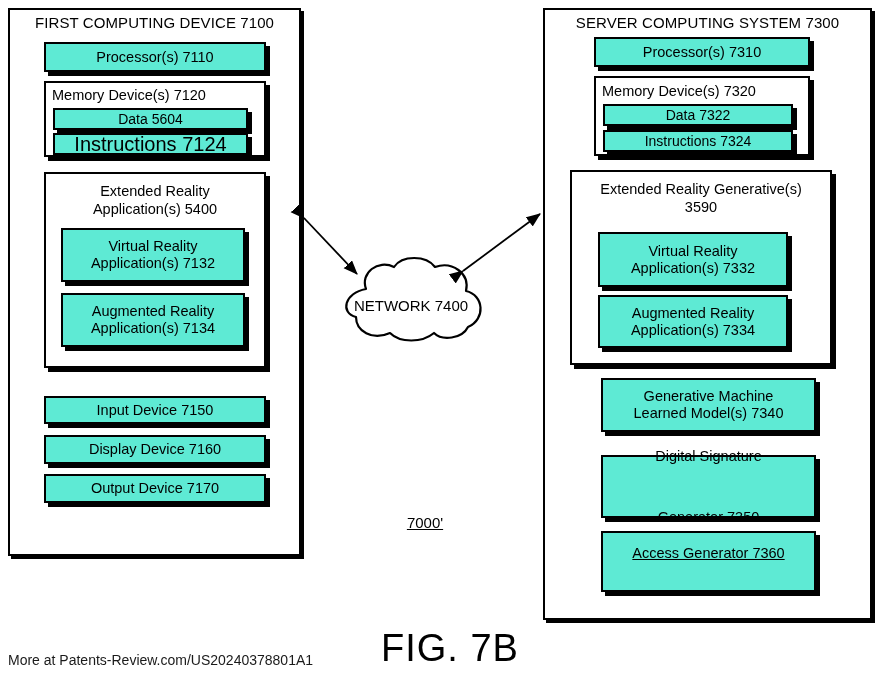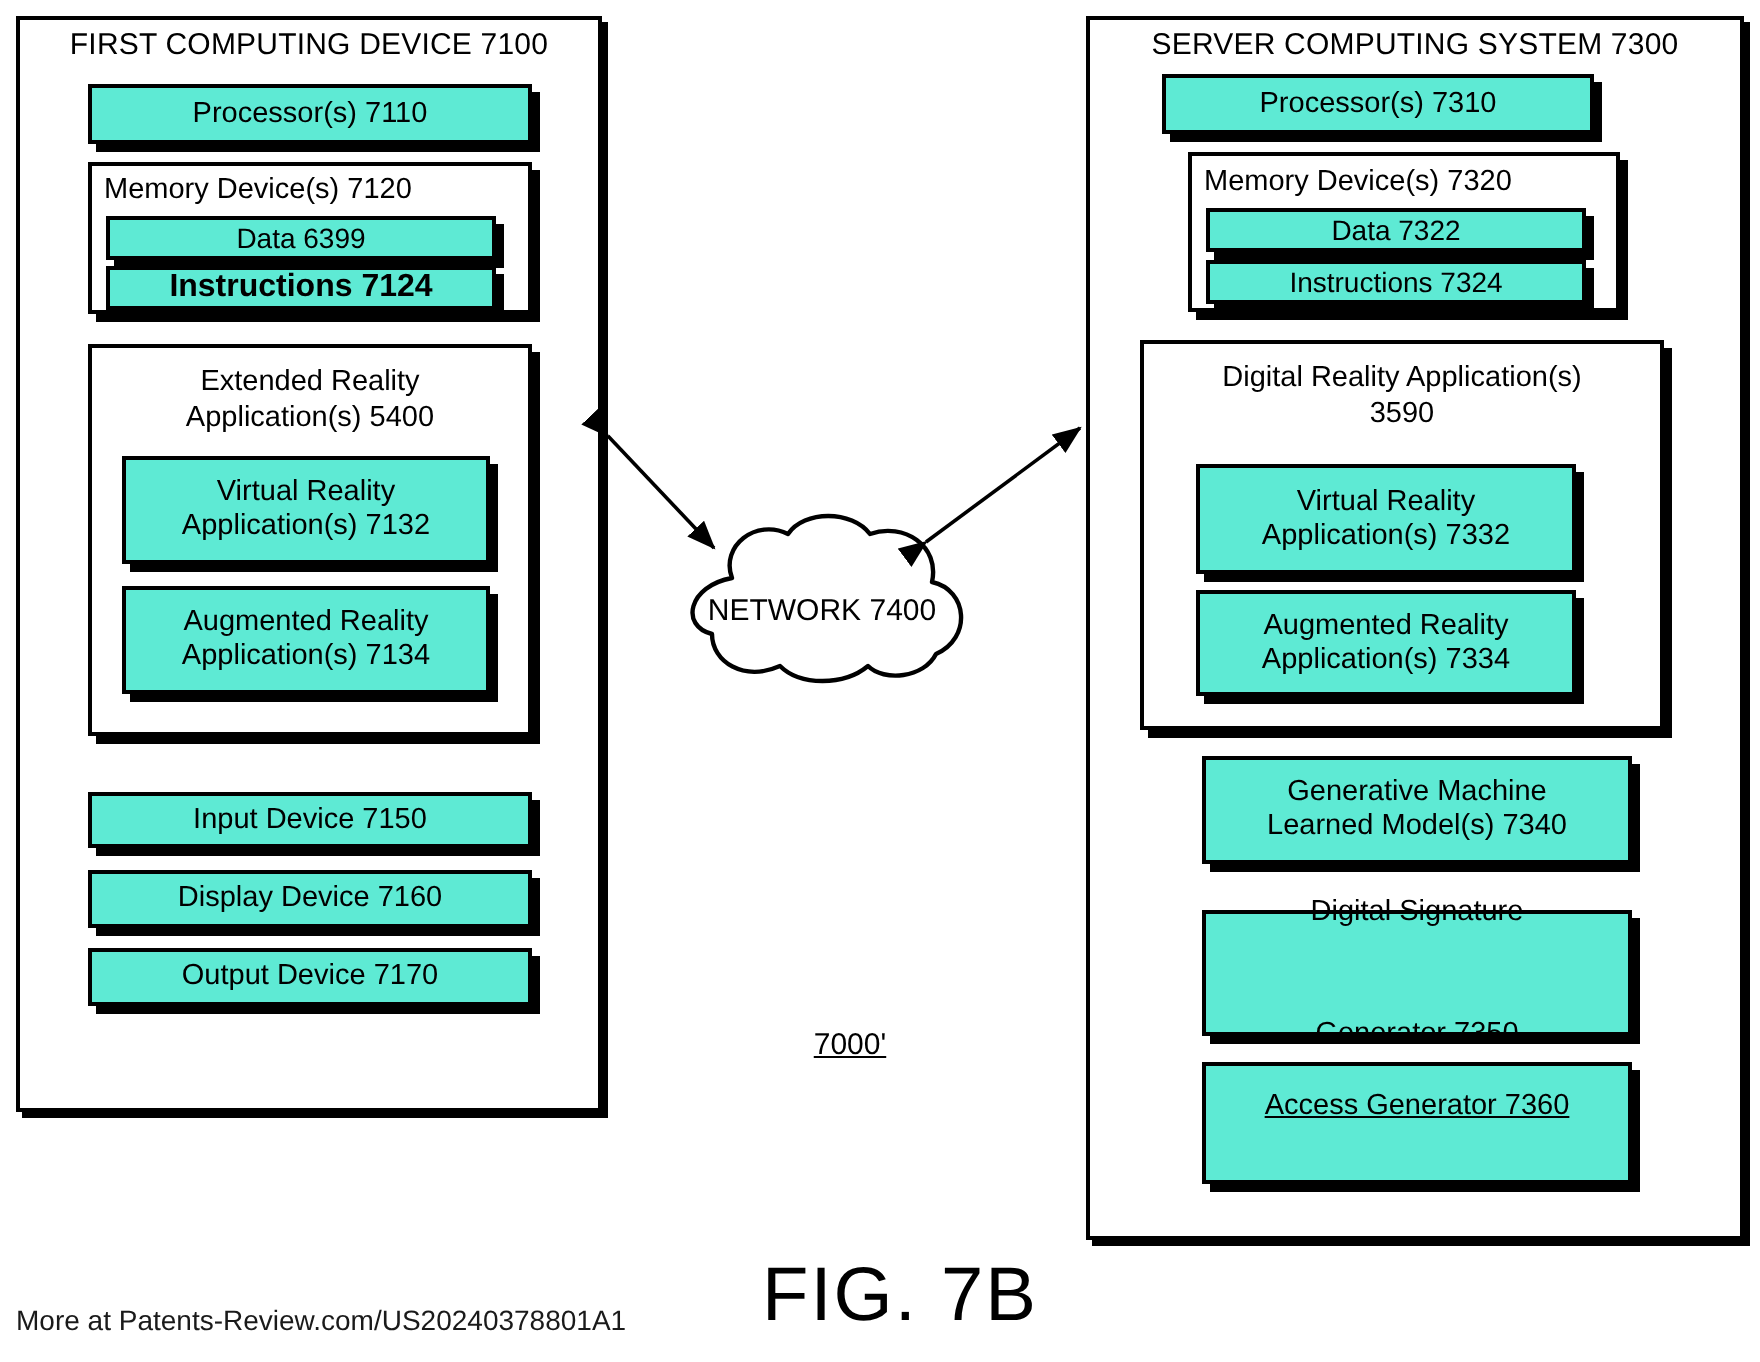--- a/index.html
+++ b/index.html
@@ -140,23 +140,23 @@
 </div>
 <div class="container-title" style="left:8px; top:14px; width:293px;">FIRST COMPUTING DEVICE 7100</div>
 
 <div class="pbox" style="left:44px; top:42px; width:222px; height:30px;">
   <span class="boxtext">Processor(s) 7110</span>
 </div>
 
 <div class="grp" style="left:44px; top:81px; width:222px; height:76px;"></div>
 <div class="grp-title left-align" style="left:44px; top:87px; width:222px;">Memory Device(s) 7120</div>
 <div class="pbox" style="left:53px; top:108px; width:195px; height:22px; font-size:14px;">
-  <span class="boxtext">Data 6399</span>
-</div>
-<div class="pbox" style="left:53px; top:133px; width:195px; height:22px; font-size:16px;font-weight:bold;">
+  <span class="boxtext">Data 5604</span>
+</div>
+<div class="pbox" style="left:53px; top:133px; width:195px; height:22px; font-size:20px;">
   <span class="boxtext">Instructions 7124</span>
 </div>
 
 <div class="grp" style="left:44px; top:172px; width:222px; height:196px;"></div>
 <div class="grp-title" style="left:44px; top:183px; width:222px;">Extended Reality</div>
 <div class="grp-title" style="left:44px; top:201px; width:222px;">Application(s) 5400</div>
 
 <div class="pbox" style="left:61px; top:228px; width:184px; height:54px; flex-direction:column;">
   <span class="boxtext">Virtual Reality</span>
   <span class="boxtext">Application(s) 7132</span>
@@ -173,35 +173,35 @@
   <span class="boxtext">Display Device 7160</span>
 </div>
 <div class="pbox" style="left:44px; top:474px; width:222px; height:29px;">
   <span class="boxtext">Output Device 7170</span>
 </div>
 
 <div class="container" id="server-container" style="left:543px; top:8px; width:329px; height:612px;">
 </div>
 <div class="container-title" style="left:543px; top:14px; width:329px;">SERVER COMPUTING SYSTEM 7300</div>
 
-<div class="pbox" style="left:581px; top:37px; width:216px; height:30px;">
+<div class="pbox" style="left:594px; top:37px; width:216px; height:30px;">
   <span class="boxtext">Processor(s) 7310</span>
 </div>
 
 <div class="grp" style="left:594px; top:76px; width:216px; height:80px;"></div>
 <div class="grp-title left-align" style="left:594px; top:83px; width:216px;">Memory Device(s) 7320</div>
 <div class="pbox" style="left:603px; top:104px; width:190px; height:22px; font-size:14px;">
   <span class="boxtext">Data 7322</span>
 </div>
 <div class="pbox" style="left:603px; top:130px; width:190px; height:22px; font-size:14px;">
   <span class="boxtext">Instructions 7324</span>
 </div>
 
 <div class="grp" style="left:570px; top:170px; width:262px; height:195px;"></div>
-<div class="grp-title" style="left:570px; top:181px; width:262px;">Digital Reality Application(s)</div>
+<div class="grp-title" style="left:570px; top:181px; width:262px;">Extended Reality Generative(s)</div>
 <div class="grp-title" style="left:570px; top:199px; width:262px;">3590</div>
 
 <div class="pbox" style="left:598px; top:232px; width:190px; height:55px; flex-direction:column;">
   <span class="boxtext">Virtual Reality</span>
   <span class="boxtext">Application(s) 7332</span>
 </div>
 <div class="pbox" style="left:598px; top:295px; width:190px; height:53px; flex-direction:column;">
   <span class="boxtext">Augmented Reality</span>
   <span class="boxtext">Application(s) 7334</span>
 </div>

